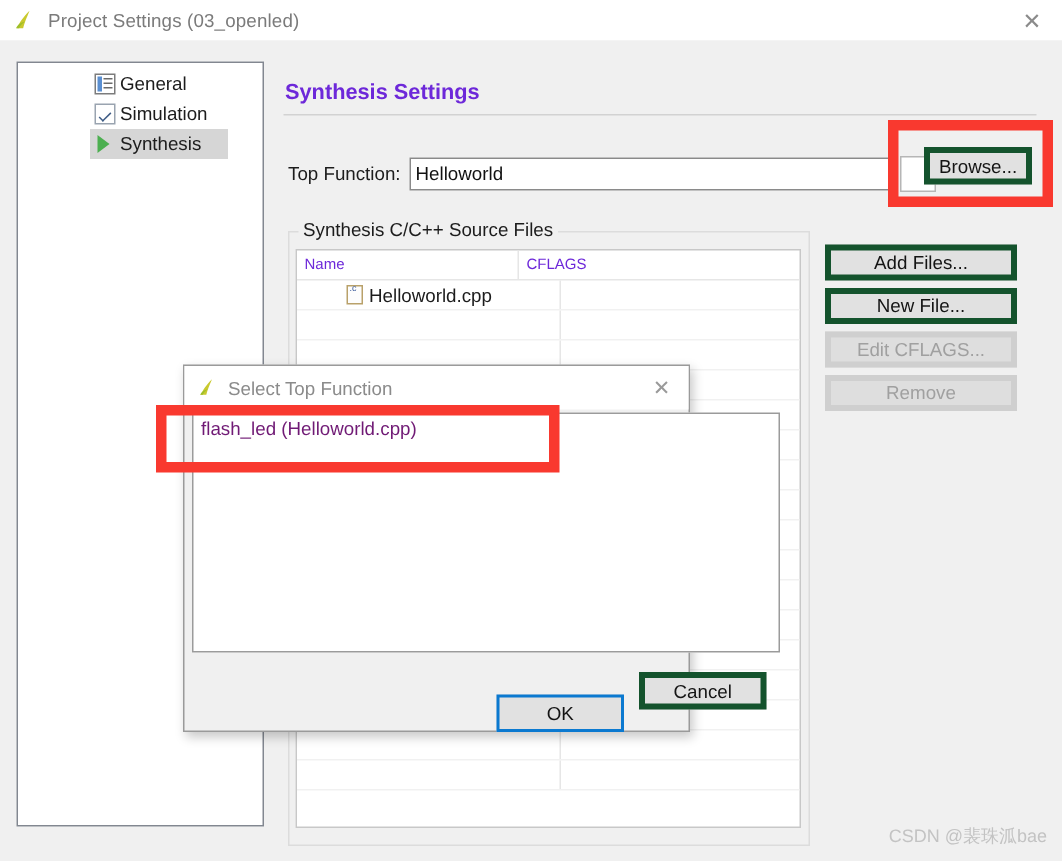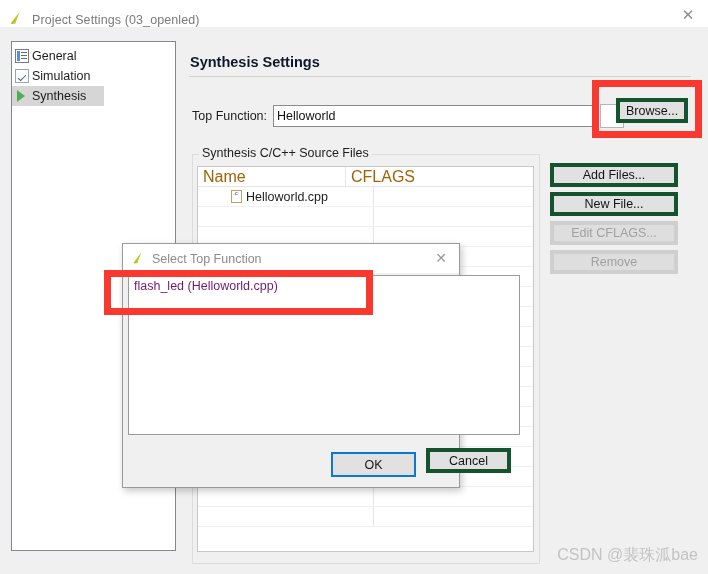--- a/index.html
+++ b/index.html
@@ -15,21 +15,21 @@
     position: relative;
     width: 708px; height: 574px;
     background: #f0f0f0;
   }
 
   
   .titlebar {
     position: absolute; left: 0; top: 0;
     width: 708px; height: 27px;
     background: #ffffff;
-    display: flex; align-items: flex-end;
+    display: flex; align-items: center;
   }
   .titlebar-icon {
     width: 17px; height: 17px;
     margin-left: 8px; margin-right: 7px;
     position: relative;
     flex: none;
   }
   .title-text {
     font-size: 12.5px;
     color: #7b7b7b;
@@ -59,20 +59,21 @@
     border: 1px solid #828790;
   }
   .tree-item {
     height: 20px;
     display: flex; align-items: center;
     padding-left: 3px;
     font-size: 12.5px;
     color: #1c1c1c;
     cursor: pointer;
     white-space: nowrap;
+    margin-left: 48px;
   }
   .tree-item.selected { background: #d6d6d6; width: 92px; }
   .tree-icon {
     width: 14px; height: 14px; margin-right: 3px;
     flex: none; position: relative;
   }
 
   
   .ic-general {
     border: 1px solid #7c7c7c; background: #fff;
@@ -107,21 +108,21 @@
     border-top: 6px solid transparent;
     border-bottom: 6px solid transparent;
   }
 
   
   .settings-pane {
     position: absolute; left: 185px; top: 14px;
     width: 510px; height: 510px;
   }
   .pane-title {
-    font-size: 14.5px; font-weight: bold; color: #0f172a;
+    font-size: 14.5px; font-weight: bold; color: #6d28d9;
     margin: 13px 0 0 5px;
   }
   .pane-rule {
     margin: 6px 4px 0 4px; height: 1px; background: #d2d2d2;
   }
 
   .topfunc-row {
     position: absolute; left: 7px; top: 63px;
     display: flex; align-items: center;
   }
@@ -183,21 +184,21 @@
     background: #fff;
     border: 1px solid #c8c8c8;
   }
   .ft-header {
     display: flex; height: 20px;
     border-bottom: 1px solid #e6e6e6;
   }
   .ft-col-name { width: 148px; border-right: 1px solid #e6e6e6; }
   .ft-col-flags { flex: 1; text-align: right; }
   .ft-header > div {
-    font-size: 16px; color: #a16207;
+    font-size: 10px; color: #6d28d9;
     padding-left: 5px; display: flex; align-items: center;
   }
   .ft-row { display: flex; height: 20px; border-bottom: 1px solid #f1f1f1; }
   .ft-row > .c1 {
     width: 148px; border-right: 1px solid #e6e6e6;
     display: flex; align-items: center; padding-left: 5px;
     font-size: 12.5px; color: #1c1c1c; margin-left: 28px;
   }
   .ft-row > .c2 { flex: 1; }
   .file-icon {
@@ -276,32 +277,32 @@
     padding-left: 5px;
     font-size: 12.5px; color: #701a75;
     cursor: pointer; white-space: nowrap; text-align: center;
   }
   .modal-footer {
     position: absolute; left: 0; bottom: 0;
     width: 400px; height: 52px;
   }
   .modal-footer .btn { width: 85px; height: 25px; position: absolute; }
   .ok-btn {
-    left: 208px; top: 17px;
+    left: 208px; top: 28px;
     border: 2px solid #0b79d0 !important;
   }
   .cancel-btn { left: 303px; top: 13px; }
 
   
   .leaf { position: absolute; left: 0; top: 0; width: 100%; height: 100%; }
 
   
   .watermark {
     position: absolute; right: 10px; bottom: 8px;
-    font-size: 16px; color: #c3c3c3;
+    font-size: 12px; color: #c3c3c3;
     white-space: nowrap;
     z-index: 70;
   }
 </style>
 </head>
 <body>
 
 <div id="root">
 
   <div class="titlebar">

